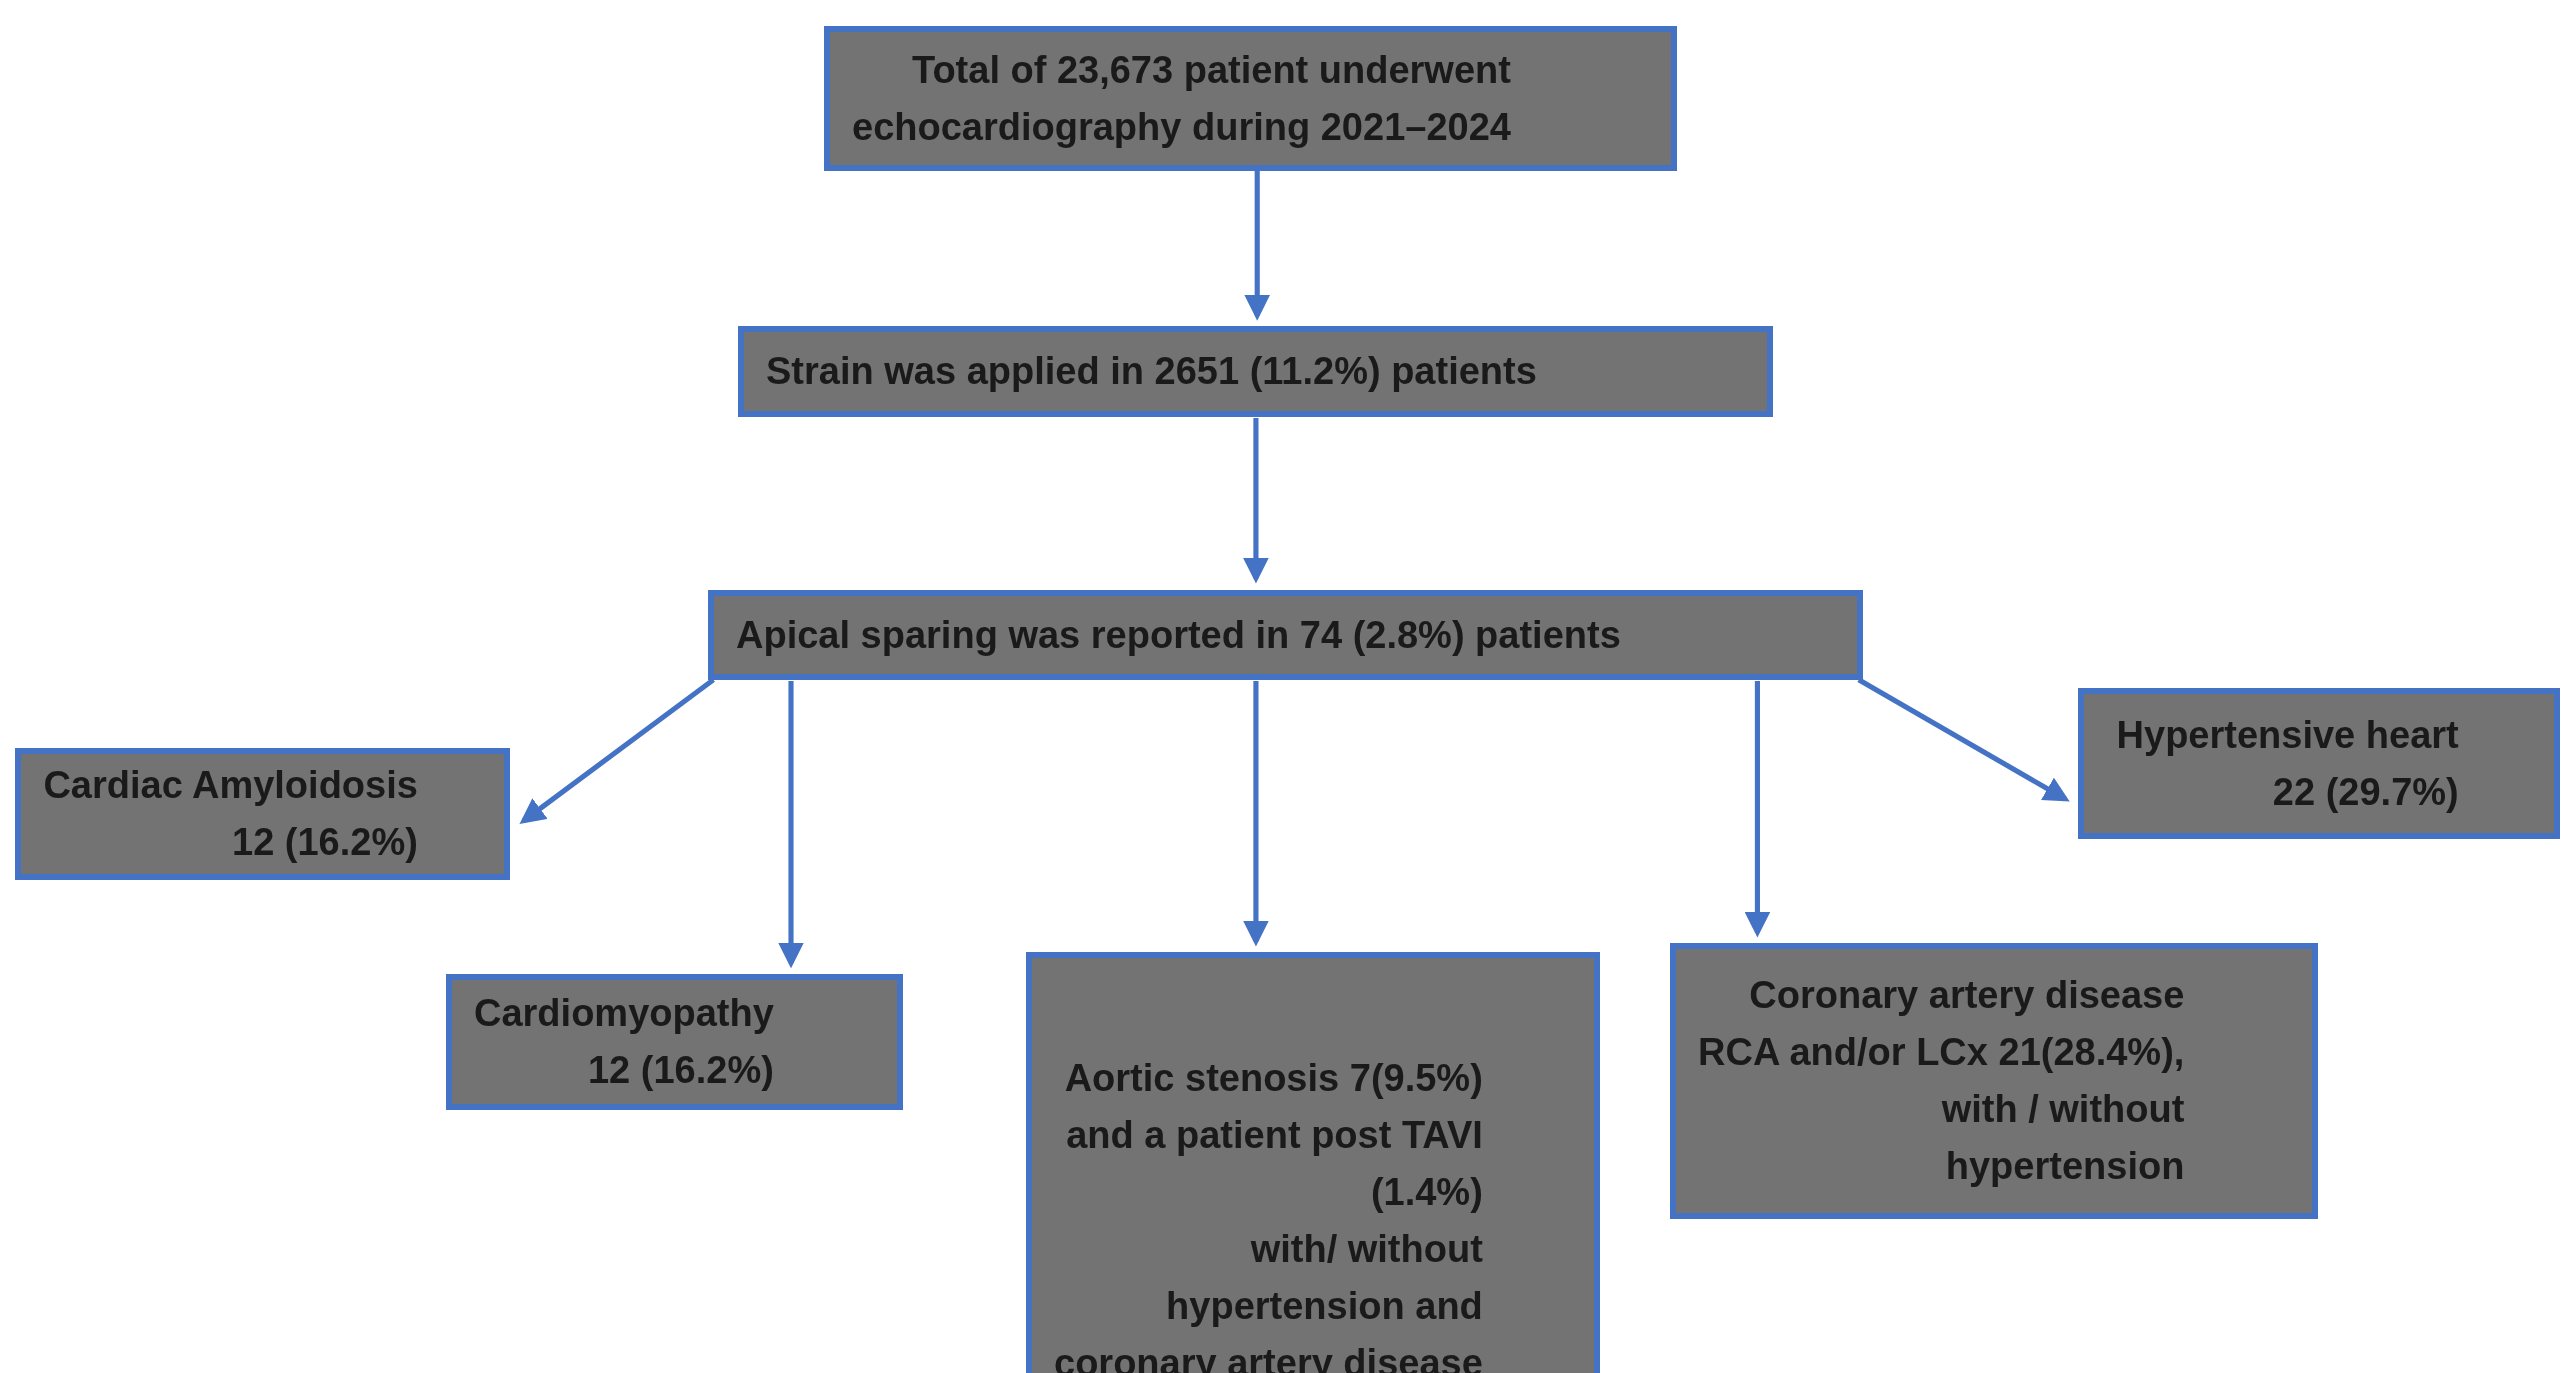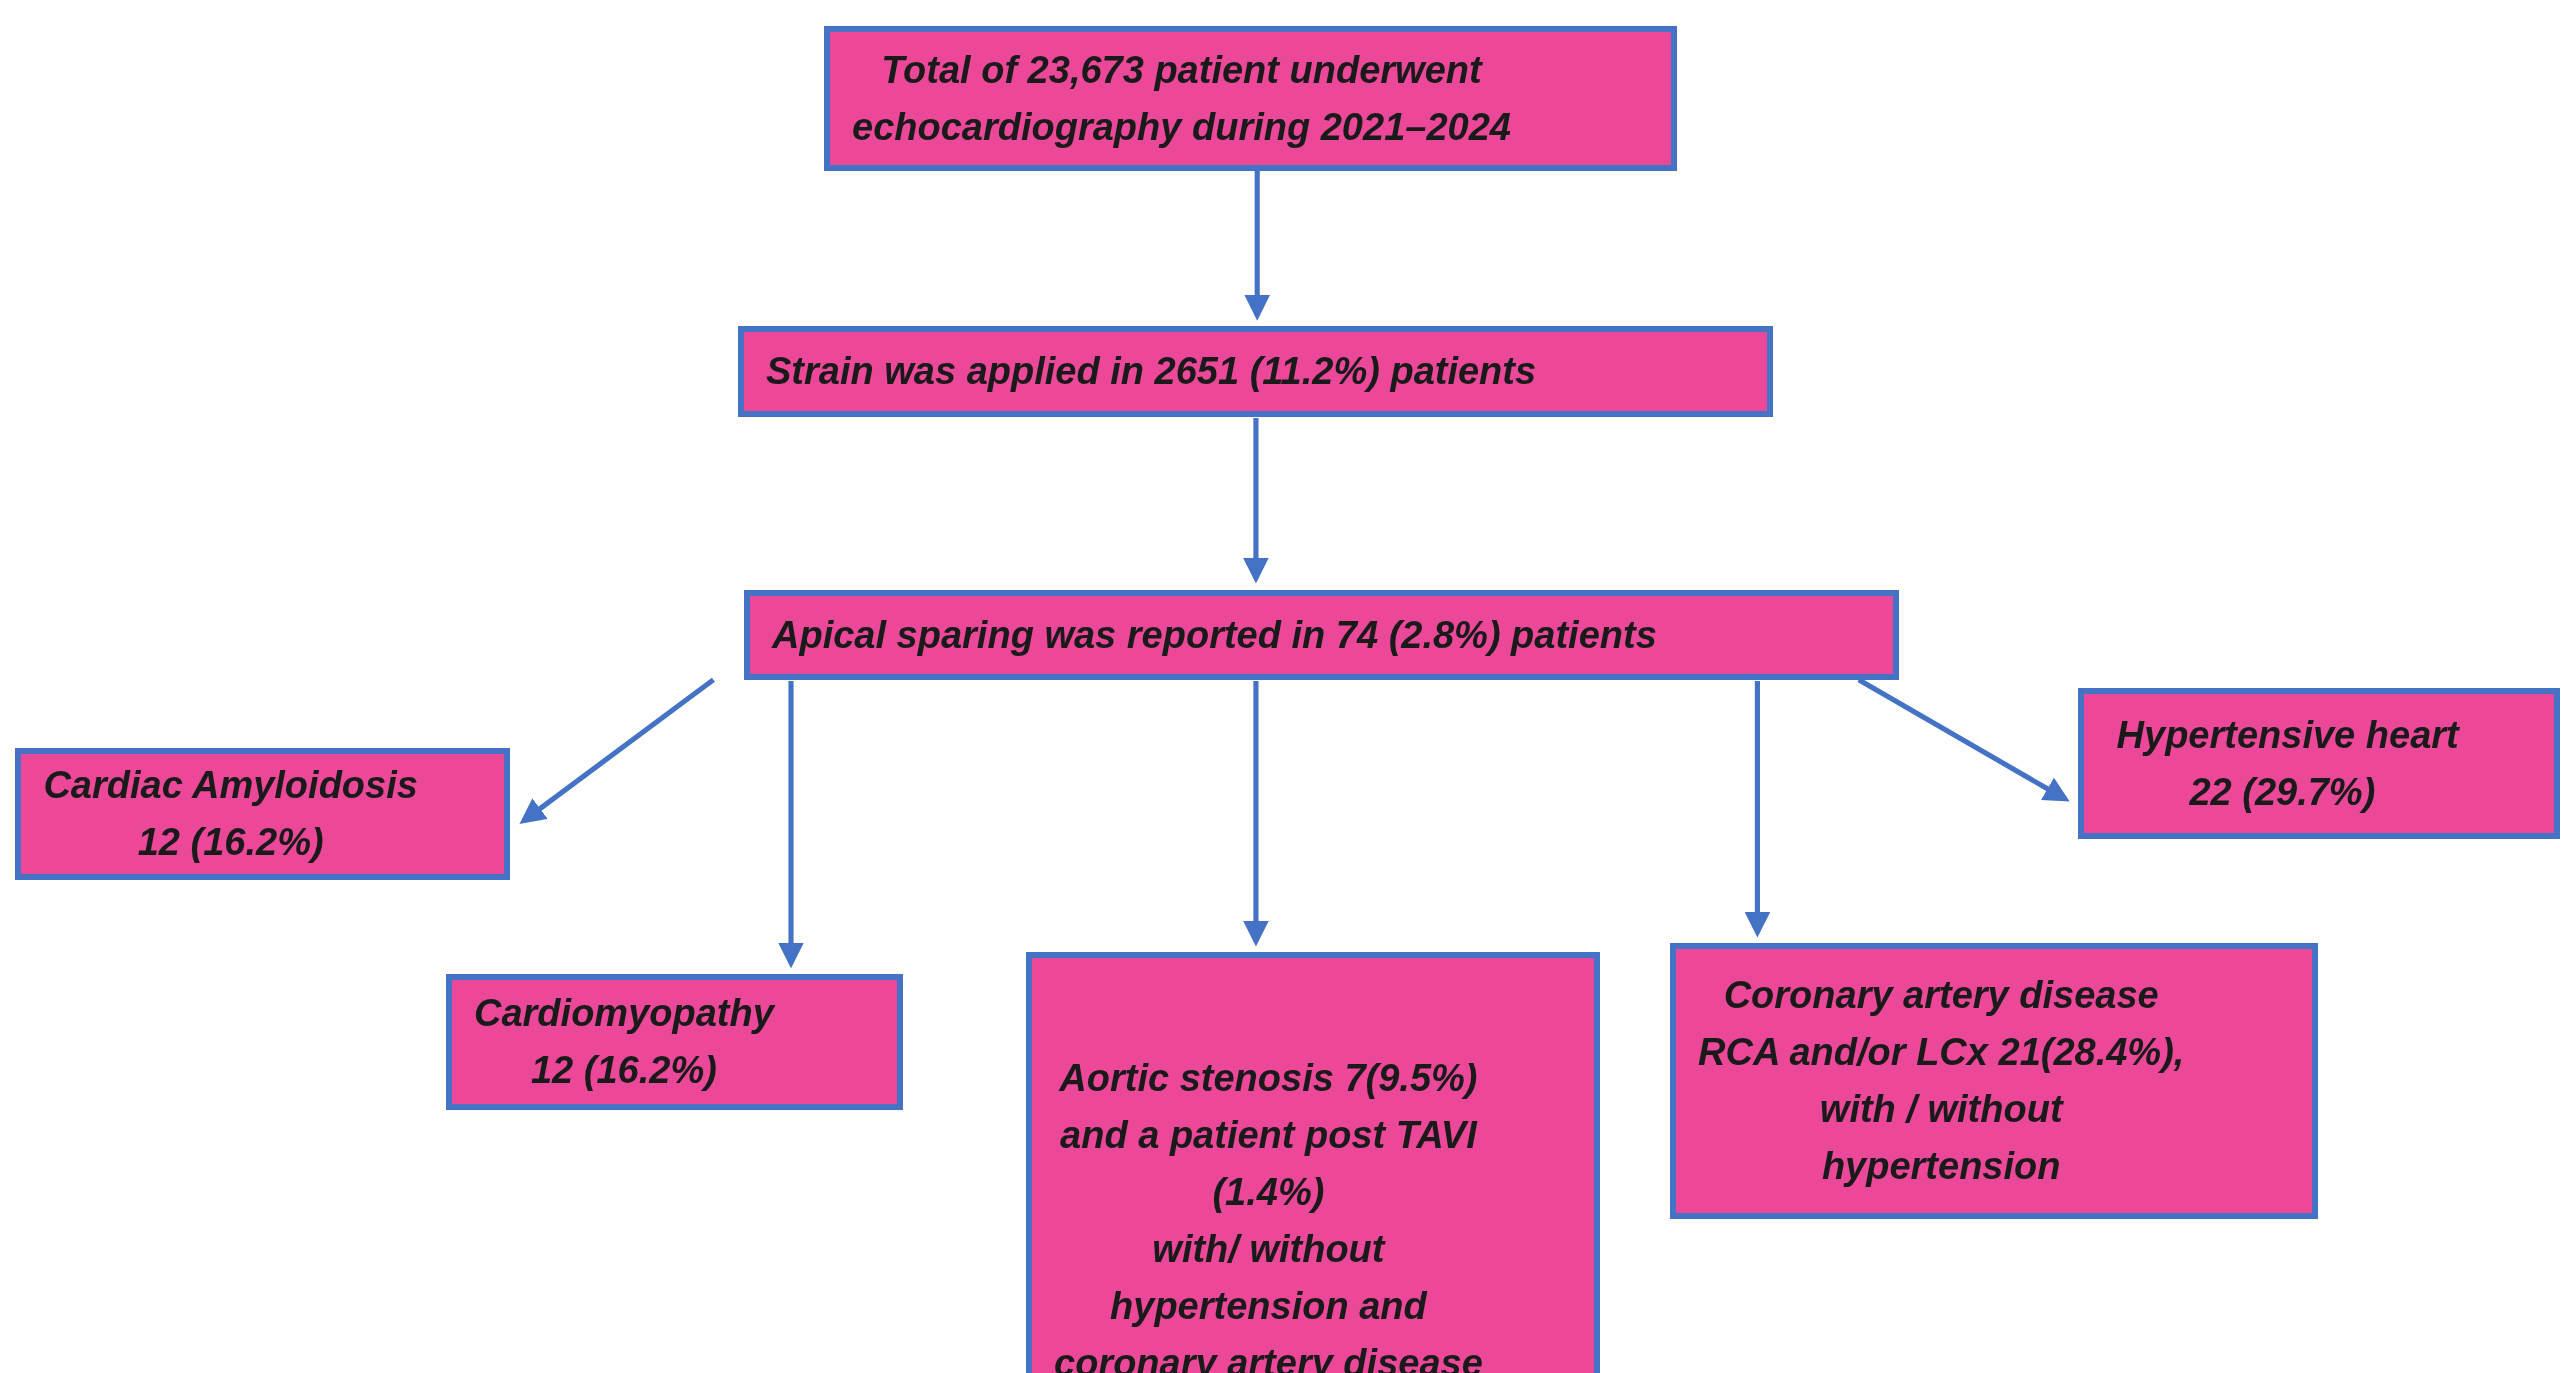--- a/index.html
+++ b/index.html
@@ -29,35 +29,34 @@
   }
   .connectors line, .connectors polyline {
     stroke: var(--accent, #4472c4);
     stroke-width: 8;
     fill: none;
   }
   .arrowhead-shape { fill: var(--accent, #4472c4); }
   .node {
     position: absolute;
     border: 6.4px solid var(--accent, #4472c4);
-    background: #ec4899;
+    background: #737373;
     color: var(--text, #1a1a1a);
     font-weight: 700;
     font-size: 38px;
     line-height: 1.5;
     white-space: pre-wrap;
     display: flex;
     align-items: center;
     padding: 2.6px 22px;
-    text-align: center;
-    font-style: italic;
+    text-align: right;
   }
   #node-total          { left: 824px; top:   26px; width: 853px; height: 145px; }
   #node-strain         { left: 738px; top:  326px; width: 1035px; height: 91px; }
-  #node-apical         { left: 708px; top:  590px; width: 1155px; height: 90px; margin-left: 36px; }
+  #node-apical         { left: 708px; top:  590px; width: 1155px; height: 90px; }
   #node-amyloidosis    { left:   15.4px; top: 748px; width:  495px; height: 132px; }
   #node-cardiomyopathy { left:  446px; top: 974px; width:  457px; height: 136px; }
   #node-aortic         { left: 1026px; top: 952px; width:  574px; height: 538px; }
   #node-coronary       { left: 1670px; top: 943px; width: 648px; height: 276px; }
   #node-hypertensive   { left: 2078px; top: 688px; width:  482px; height: 151px; }
 </style>
 </head>
 <body>
 
 <div class="canvas">

